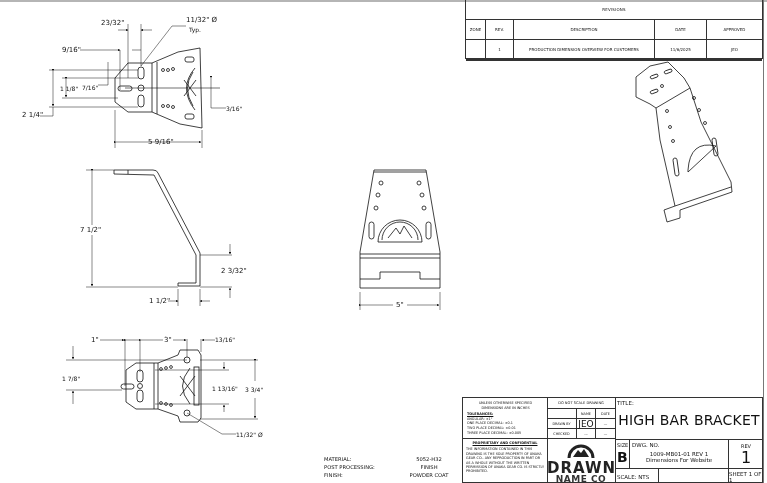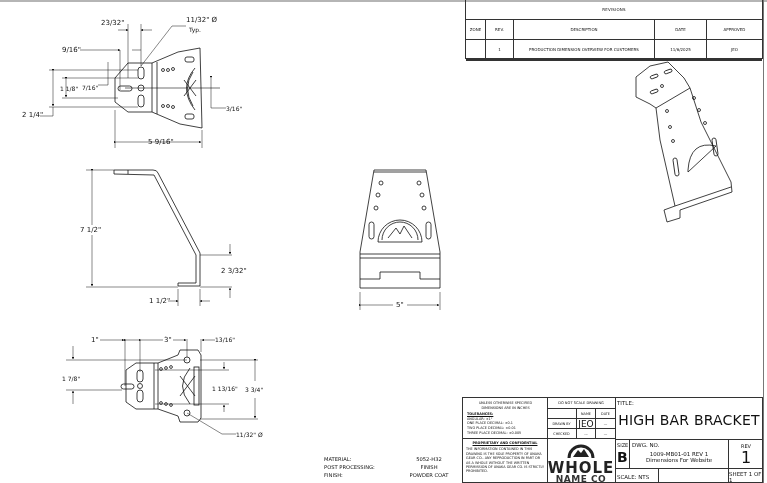--- a/index.html
+++ b/index.html
@@ -327,21 +327,21 @@
         <div>---</div>
         <div>CHECKED</div>
         <div>---</div>
         <div>---</div>
       </div>
       <div class="logo">
         <svg width="68" height="20" viewBox="0 0 68 20">
           <path d="M22,18 A12,12 0 0 1 46,18" fill="none" stroke="#222" stroke-width="3"></path>
           <path d="M26,17 L31,10 L34,13 L37,9 L42,17 Z" fill="#222"></path>
         </svg>
-        <div class="name">WHOLE</div>
+        <div class="name">DRAWN</div>
         <div class="sub">NAME CO</div>
       </div>
     </div>
 
     <div class="col3">
       <div class="title">
         <span class="lab">TITLE:</span>
         <span class="val">HIGH BAR BRACKET</span>
       </div>
       <div class="mid">

